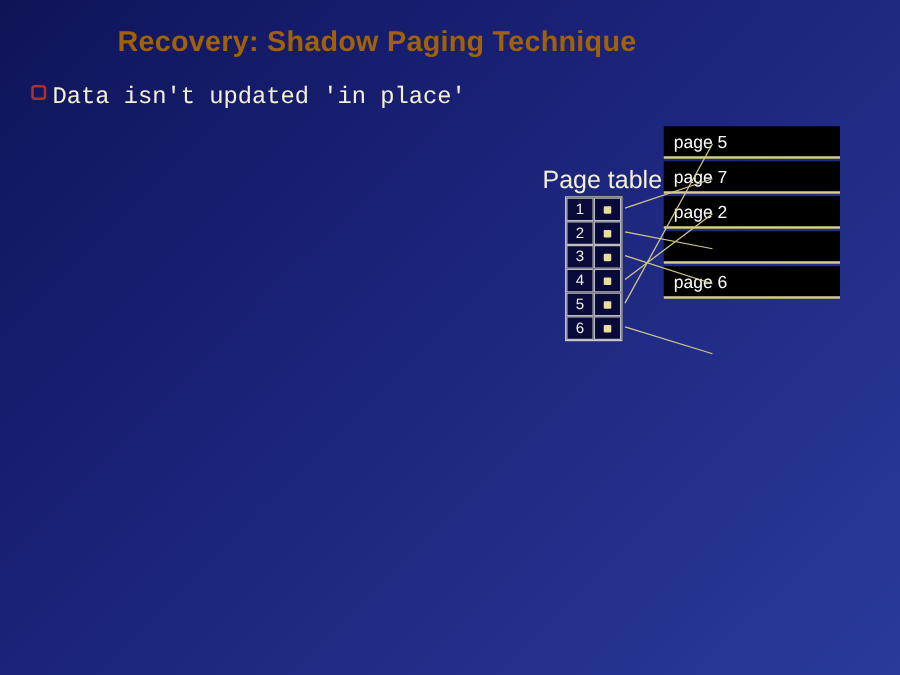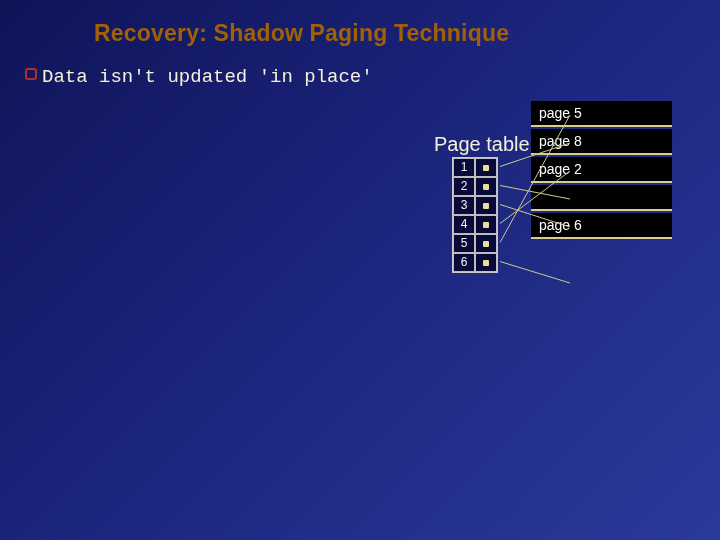--- a/index.html
+++ b/index.html
@@ -163,21 +163,21 @@
             <div class="pt-cell idx">5</div>
             <div class="pt-cell ptr"><span class="dot"></span></div>
           </div>
           <div class="pt-row">
             <div class="pt-cell idx">6</div>
             <div class="pt-cell ptr"><span class="dot"></span></div>
           </div>
         </div>
       <div class="blocks" id="blocks">
           <div class="block">page 5</div>
-          <div class="block">page 8</div>
+          <div class="block">page 7</div>
           <div class="block">page 2</div>
           <div class="block empty"></div>
           <div class="block">page 6</div>
         </div>
       <svg id="arrows" width="330" height="300" style="position:absolute;top:0;left:0;pointer-events:none">
           <line x1="106" y1="101.5" x2="176" y2="78" stroke="#cfc98a" stroke-width="1"></line>
           <line x1="106" y1="120.5" x2="176" y2="134" stroke="#cfc98a" stroke-width="1"></line>
           <line x1="106" y1="139.5" x2="176" y2="162" stroke="#cfc98a" stroke-width="1"></line>
           <line x1="106" y1="158.5" x2="176" y2="106" stroke="#cfc98a" stroke-width="1"></line>
           <line x1="106" y1="177.5" x2="176" y2="50" stroke="#cfc98a" stroke-width="1"></line>

